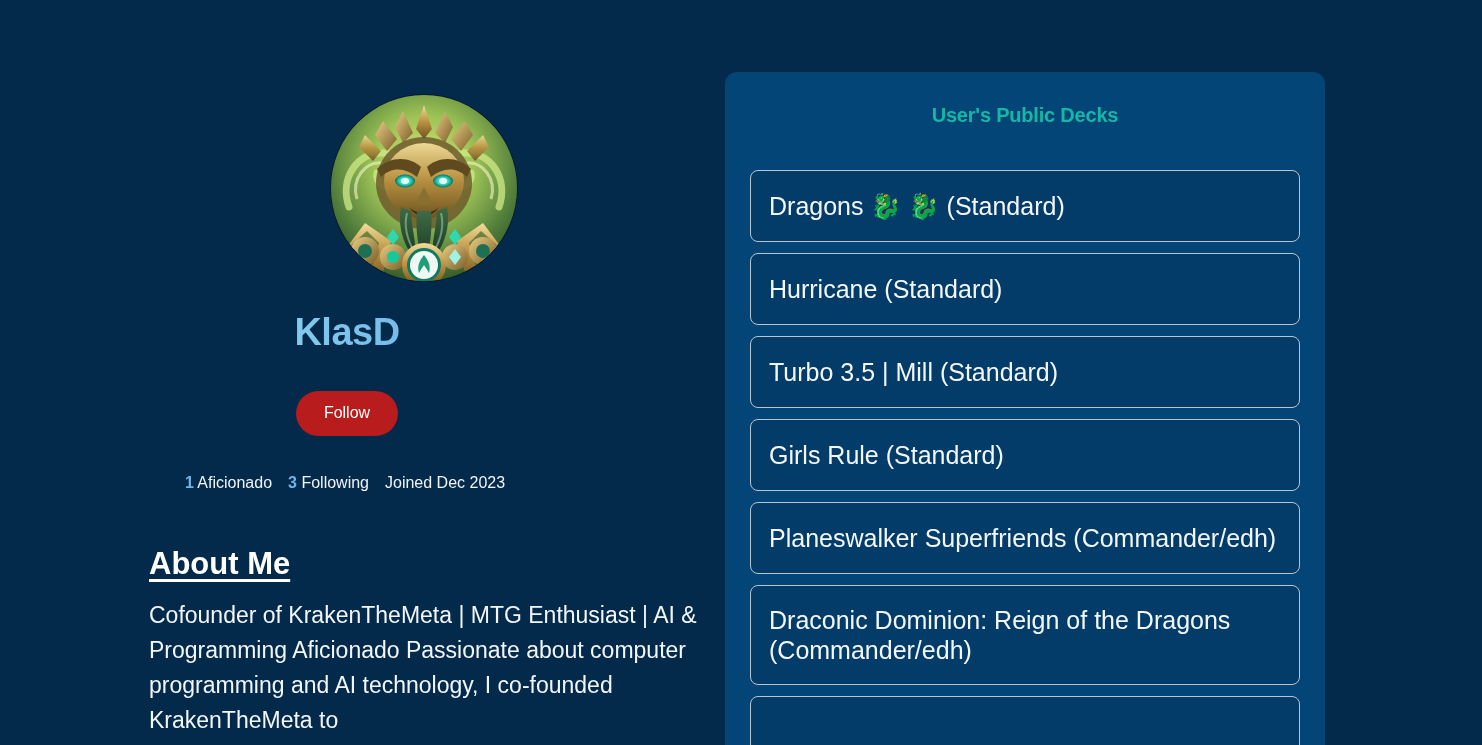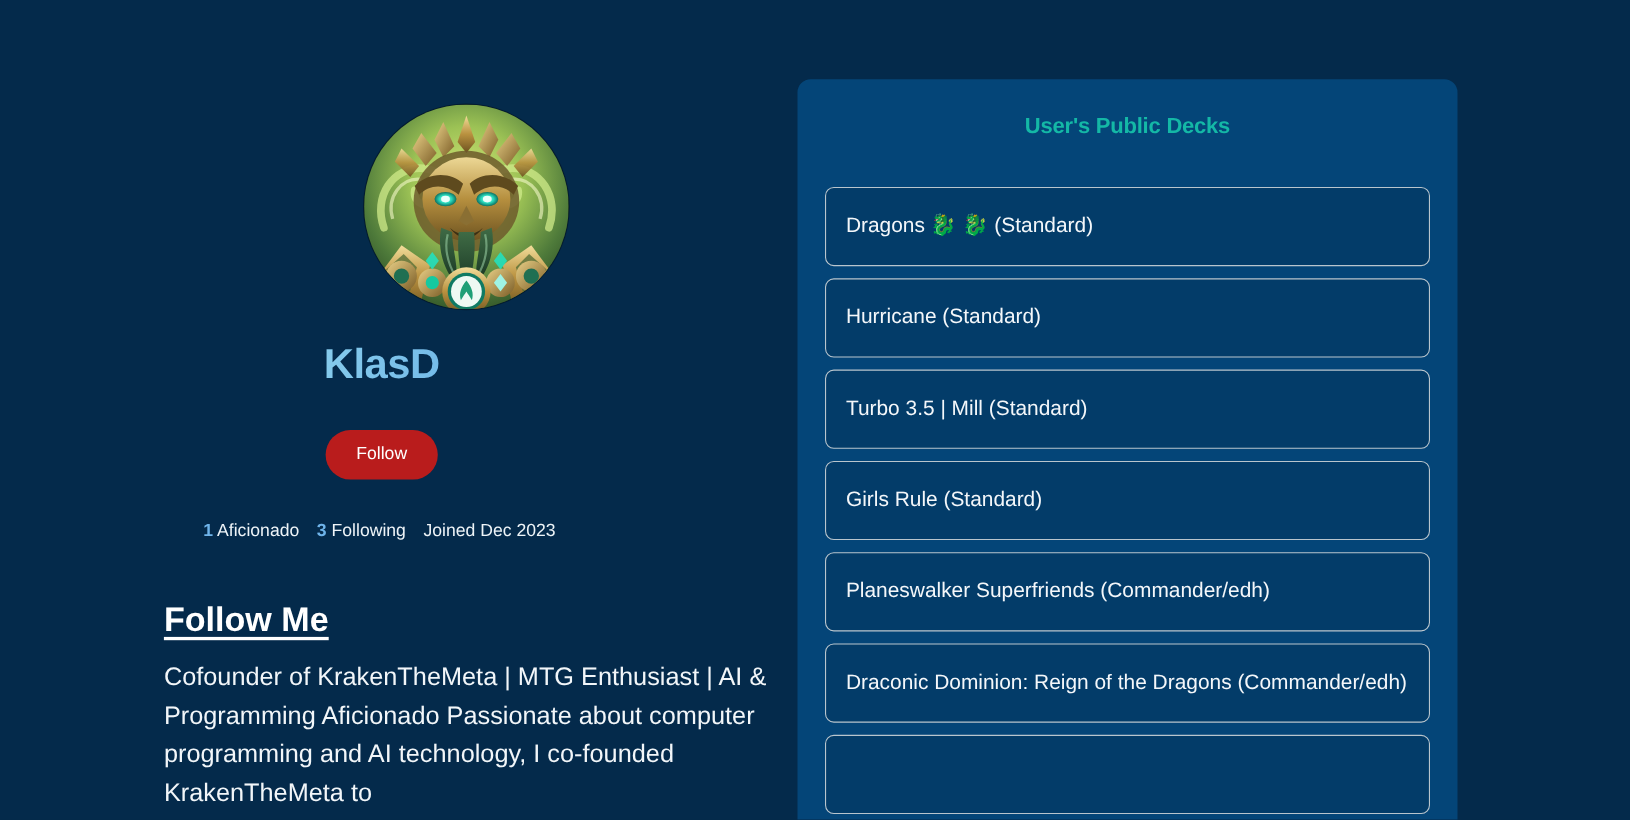--- a/index.html
+++ b/index.html
@@ -160,21 +160,21 @@
   .decks-list {
     margin-top: 43px;
   }
 
   .deck-card {
     border: 1px solid #b9c5cd;
     border-radius: 8px;
     background: #033c69;
     padding: 19px 18px;
     margin-bottom: 11px;
-    font-size: 19px;
+    font-size: 25px;
     line-height: 30px;
     color: #f4f7fa;
     cursor: pointer;
     min-height: 72px;
     display: flex;
     align-items: center;
   }
 
   .deck-card .deck-text { display: block; }
 </style>
@@ -279,21 +279,21 @@
     <div class="display-name">KlasD</div>
 
     <div class="follow-row">
       <button class="follow-btn">Follow</button>
     </div>
 
     <div class="stats-row">
       <span class="stat"><span class="stat-num">1</span> <span class="stat-label">Aficionado</span></span><span class="stat"><span class="stat-num">3</span> <span class="stat-label">Following</span></span><span class="stat stat-joined">Joined Dec 2023</span>
     </div>
 
-    <div class="about-heading">Follow Me</div>
+    <div class="about-heading">About Me</div>
 
     <div class="about-body">Cofounder of KrakenTheMeta | MTG Enthusiast | AI &amp; Programming Aficionado Passionate about computer programming and AI technology, I co-founded KrakenTheMeta to</div>
   </div>
 
   <div class="decks-panel">
     <div class="decks-title">User's Public Decks</div>
 
     <div class="decks-list">
       <div class="deck-card">
           <span class="deck-text">Dragons 🐉 🐉 (Standard)</span>

